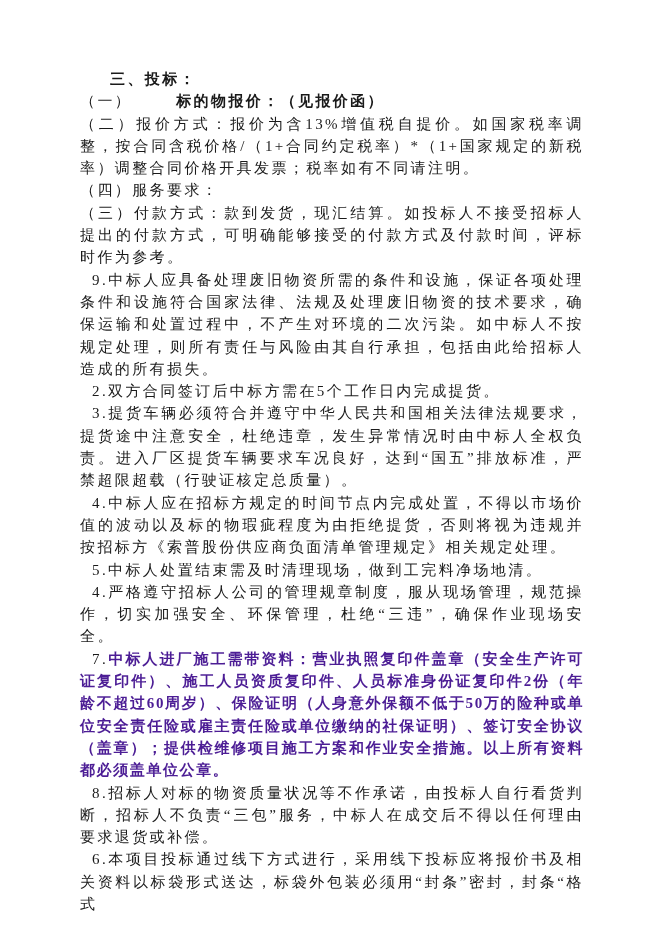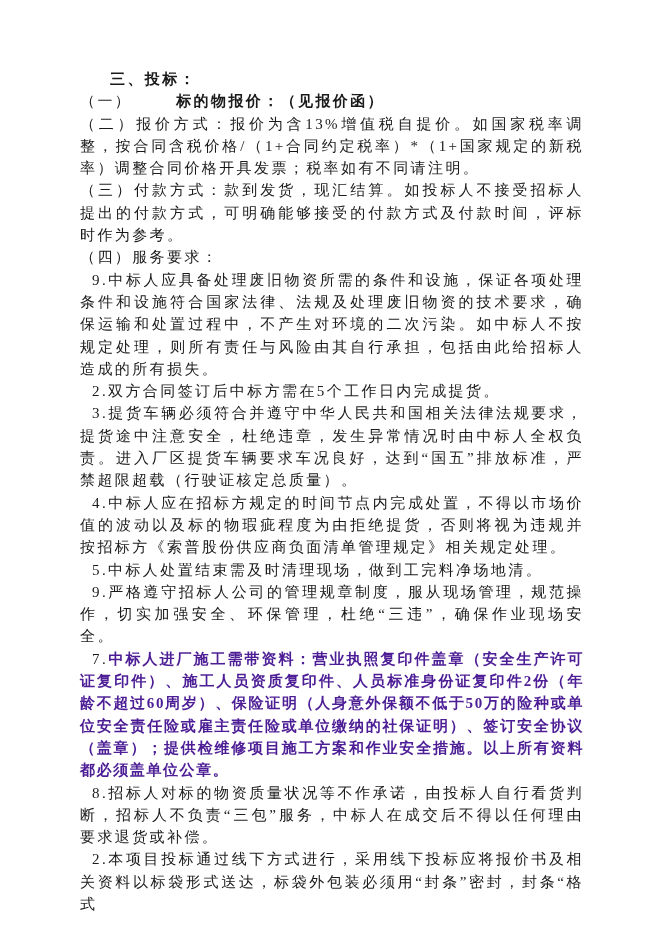--- a/index.html
+++ b/index.html
@@ -25,26 +25,26 @@
 </head>
 <body>
 
 <div class="page">
   <p class="para heading">三、投标：</p>
 
   <p class="para"><span>（一）</span><span class="bold">标的物报价：（见报价函）</span></p>
 
   <p class="para">（二）报价方式：报价为含13%增值税自提价。如国家税率调整，按合同含税价格/（1+合同约定税率）*（1+国家规定的新税率）调整合同价格开具发票；税率如有不同请注明。</p>
 
+  <p class="para">（四）服务要求：</p>
+
   <p class="para">（三）付款方式：款到发货，现汇结算。如投标人不接受招标人提出的付款方式，可明确能够接受的付款方式及付款时间，评标时作为参考。</p>
-
-  <p class="para">（四）服务要求：</p>
 
   <p class="para indent2">9.中标人应具备处理废旧物资所需的条件和设施，保证各项处理条件和设施符合国家法律、法规及处理废旧物资的技术要求，确保运输和处置过程中，不产生对环境的二次污染。如中标人不按规定处理，则所有责任与风险由其自行承担，包括由此给招标人造成的所有损失。</p>
   <p class="para indent2">2.双方合同签订后中标方需在5个工作日内完成提货。</p>
   <p class="para indent2">3.提货车辆必须符合并遵守中华人民共和国相关法律法规要求，提货途中注意安全，杜绝违章，发生异常情况时由中标人全权负责。进入厂区提货车辆要求车况良好，达到“国五”排放标准，严禁超限超载（行驶证核定总质量）。</p>
   <p class="para indent2">4.中标人应在招标方规定的时间节点内完成处置，不得以市场价值的波动以及标的物瑕疵程度为由拒绝提货，否则将视为违规并按招标方《索普股份供应商负面清单管理规定》相关规定处理。</p>
   <p class="para indent2">5.中标人处置结束需及时清理现场，做到工完料净场地清。</p>
-  <p class="para indent2">9.严格遵守招标人公司的管理规章制度，服从现场管理，规范操作，切实加强安全、环保管理，杜绝“三违”，确保作业现场安全。</p>
+  <p class="para indent2">4.严格遵守招标人公司的管理规章制度，服从现场管理，规范操作，切实加强安全、环保管理，杜绝“三违”，确保作业现场安全。</p>
   <p class="para indent2"><span>7.</span><span class="red">中标人进厂施工需带资料：营业执照复印件盖章（安全生产许可证复印件）、施工人员资质复印件、人员标准身份证复印件2份（年龄不超过60周岁）、保险证明（人身意外保额不低于50万的险种或单位安全责任险或雇主责任险或单位缴纳的社保证明）、签订安全协议（盖章）；提供检维修项目施工方案和作业安全措施。以上所有资料都必须盖单位公章。</span></p>
   <p class="para indent2">8.招标人对标的物资质量状况等不作承诺，由投标人自行看货判断，招标人不负责“三包”服务，中标人在成交后不得以任何理由要求退货或补偿。</p>
-  <p class="para indent2">2.本项目投标通过线下方式进行，采用线下投标应将报价书及相关资料以标袋形式送达，标袋外包装必须用“封条”密封，封条“格式</p>
+  <p class="para indent2">6.本项目投标通过线下方式进行，采用线下投标应将报价书及相关资料以标袋形式送达，标袋外包装必须用“封条”密封，封条“格式</p>
 </div>
 
 </body></html>

